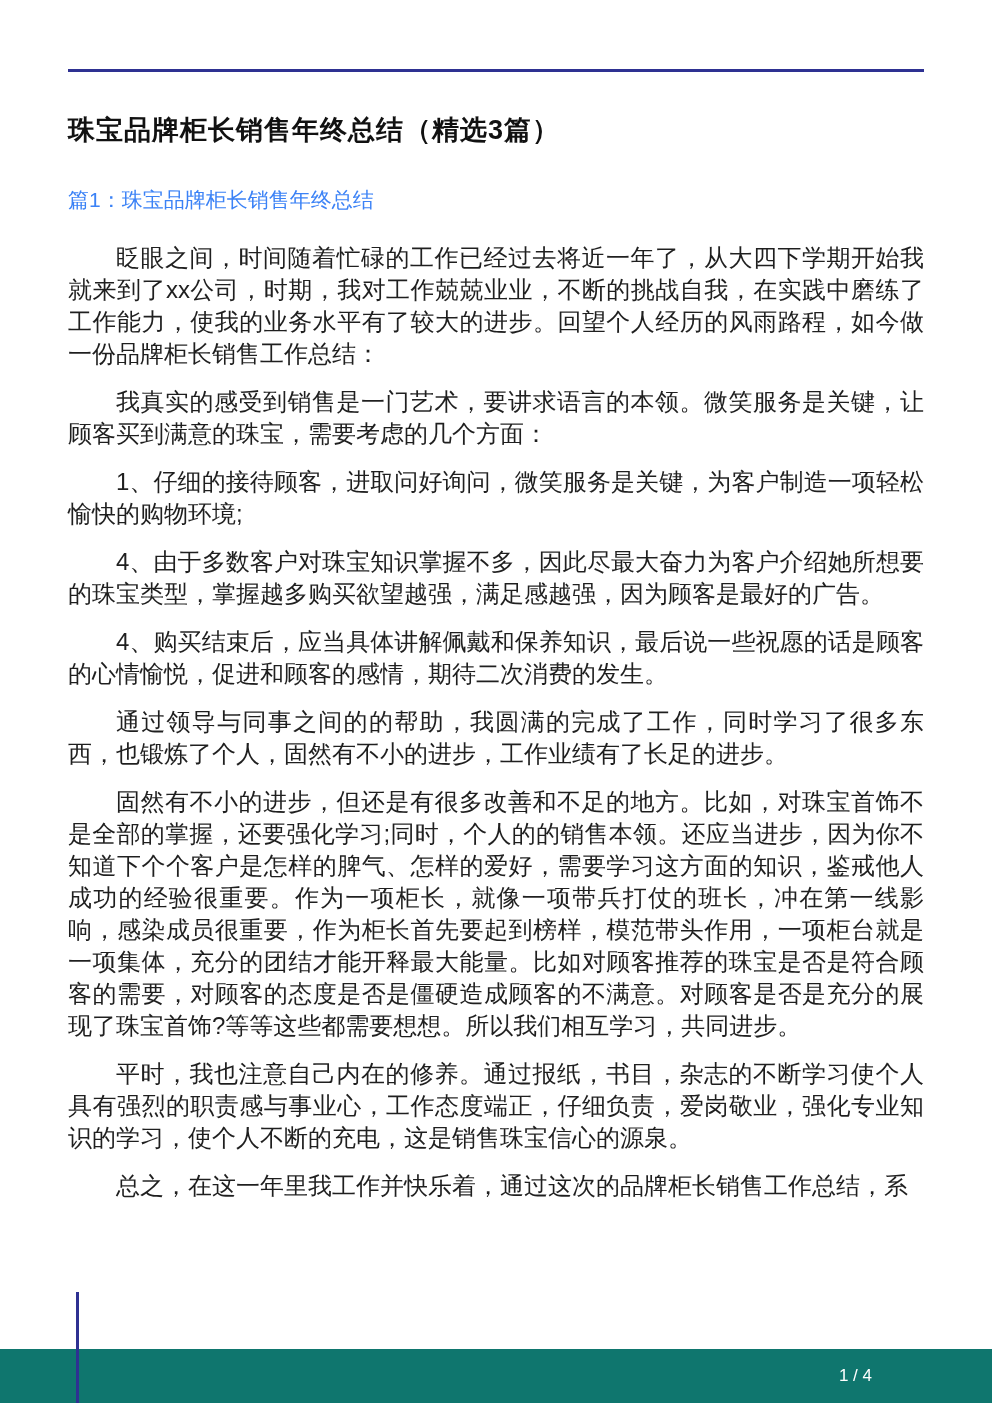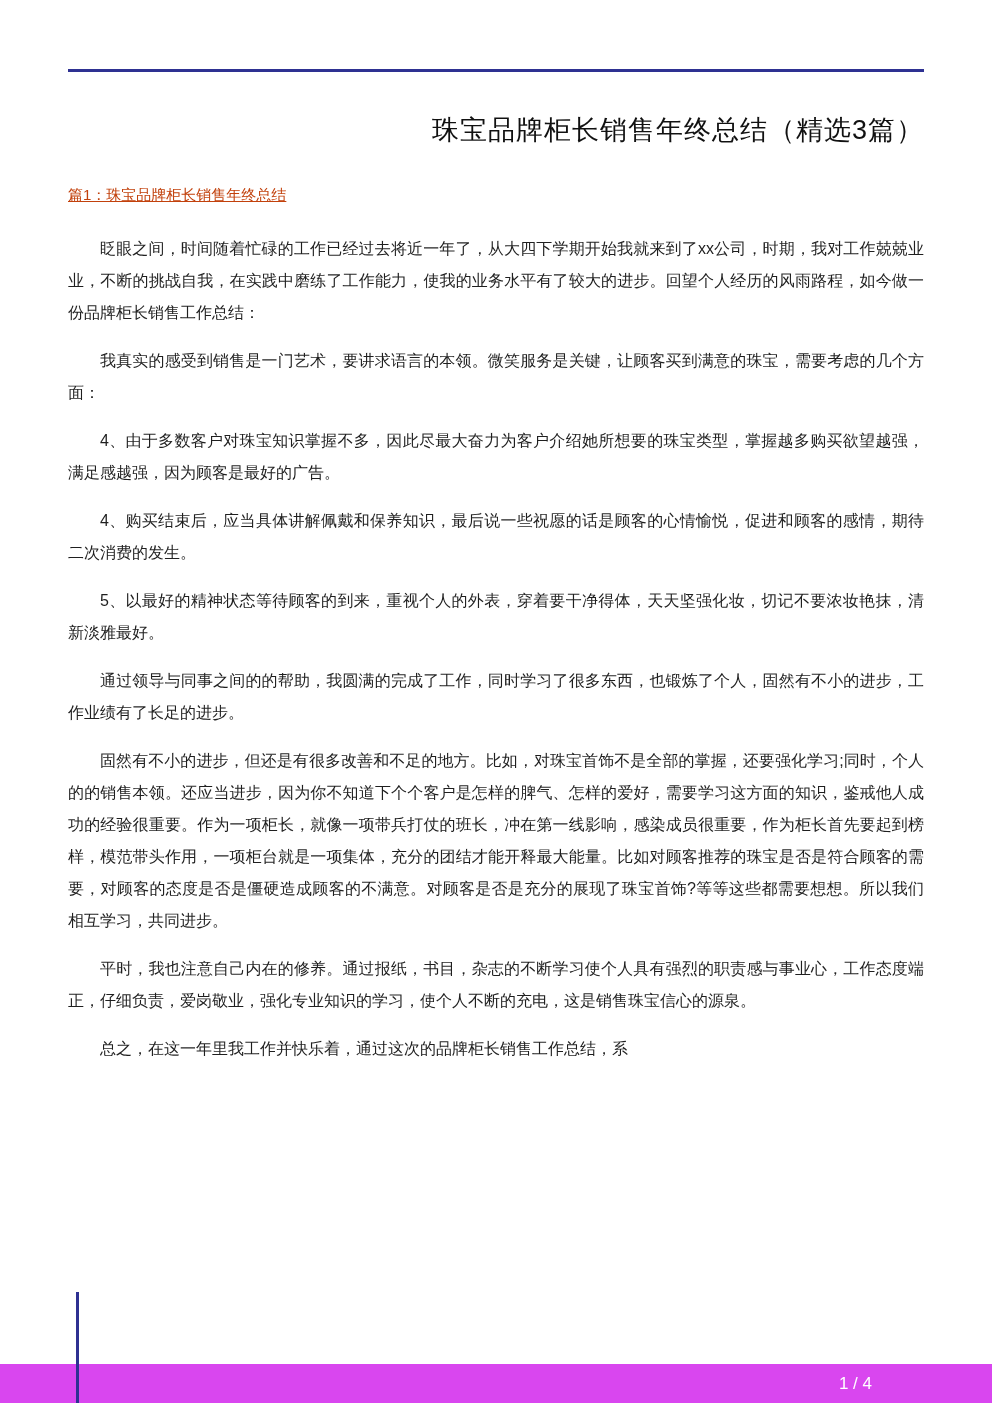--- a/index.html
+++ b/index.html
@@ -27,56 +27,55 @@
   }
   .content {
     position: absolute;
     top: 112px;
     left: 68px;
     width: 856px;
   }
   .doc-title {
     margin: 0 0 38px 0;
     font-size: 27px;
-    font-weight: normal;
-    text-align: right;
+    font-weight: bold;
+    text-align: left;
     color: #111111;
     letter-spacing: 1px;
   }
   .section-heading {
     margin: 0 0 28px 0;
-    font-size: 15px;
+    font-size: 21px;
     font-weight: 500;
-    color: #c2410c;
-    text-decoration: underline;
+    color: #3b82f6;
   }
   .para {
     margin: 0 0 16px 0;
-    font-size: 16px;
+    font-size: 24px;
     line-height: 32px;
     text-indent: 2em;
     text-align: justify;
     color: #1f1f1f;
   }
   .left-accent {
     position: absolute;
     left: 76px;
     top: 1292px;
     width: 3px;
     height: 111px;
     background: #2e3192;
     z-index: 2;
   }
   .footer-bar {
     position: absolute;
     left: 0;
     bottom: 0;
     width: 100%;
-    height: 39px;
-    background: #d946ef;
+    height: 54px;
+    background: #0f766e;
     z-index: 1;
   }
   .page-indicator {
     position: absolute;
     right: 120px;
     top: 50%;
     transform: translateY(-50%);
     color: #ffffff;
     font-size: 17px;
   }
@@ -88,23 +87,23 @@
 
   <div class="top-rule"></div>
 
   <div class="content">
     <h1 class="doc-title">珠宝品牌柜长销售年终总结（精选3篇）</h1>
 
     <h2 class="section-heading">篇1：珠宝品牌柜长销售年终总结</h2>
 
     <p class="para">眨眼之间，时间随着忙碌的工作已经过去将近一年了，从大四下学期开始我就来到了xx公司，时期，我对工作兢兢业业，不断的挑战自我，在实践中磨练了工作能力，使我的业务水平有了较大的进步。回望个人经历的风雨路程，如今做一份品牌柜长销售工作总结：</p>
     <p class="para">我真实的感受到销售是一门艺术，要讲求语言的本领。微笑服务是关键，让顾客买到满意的珠宝，需要考虑的几个方面：</p>
+    <p class="para">1、仔细的接待顾客，进取问好询问，微笑服务是关键，为客户制造一项轻松愉快的购物环境;</p>
     <p class="para">4、由于多数客户对珠宝知识掌握不多，因此尽最大奋力为客户介绍她所想要的珠宝类型，掌握越多购买欲望越强，满足感越强，因为顾客是最好的广告。</p>
     <p class="para">4、购买结束后，应当具体讲解佩戴和保养知识，最后说一些祝愿的话是顾客的心情愉悦，促进和顾客的感情，期待二次消费的发生。</p>
-    <p class="para">5、以最好的精神状态等待顾客的到来，重视个人的外表，穿着要干净得体，天天坚强化妆，切记不要浓妆艳抹，清新淡雅最好。</p>
     <p class="para">通过领导与同事之间的的帮助，我圆满的完成了工作，同时学习了很多东西，也锻炼了个人，固然有不小的进步，工作业绩有了长足的进步。</p>
     <p class="para">固然有不小的进步，但还是有很多改善和不足的地方。比如，对珠宝首饰不是全部的掌握，还要强化学习;同时，个人的的销售本领。还应当进步，因为你不知道下个个客户是怎样的脾气、怎样的爱好，需要学习这方面的知识，鉴戒他人成功的经验很重要。作为一项柜长，就像一项带兵打仗的班长，冲在第一线影响，感染成员很重要，作为柜长首先要起到榜样，模范带头作用，一项柜台就是一项集体，充分的团结才能开释最大能量。比如对顾客推荐的珠宝是否是符合顾客的需要，对顾客的态度是否是僵硬造成顾客的不满意。对顾客是否是充分的展现了珠宝首饰?等等这些都需要想想。所以我们相互学习，共同进步。</p>
     <p class="para">平时，我也注意自己内在的修养。通过报纸，书目，杂志的不断学习使个人具有强烈的职责感与事业心，工作态度端正，仔细负责，爱岗敬业，强化专业知识的学习，使个人不断的充电，这是销售珠宝信心的源泉。</p>
     <p class="para">总之，在这一年里我工作并快乐着，通过这次的品牌柜长销售工作总结，系</p>
   </div>
 
   <div class="left-accent"></div>
 
   <div class="footer-bar">
     <span class="page-indicator">1 / 4</span>

